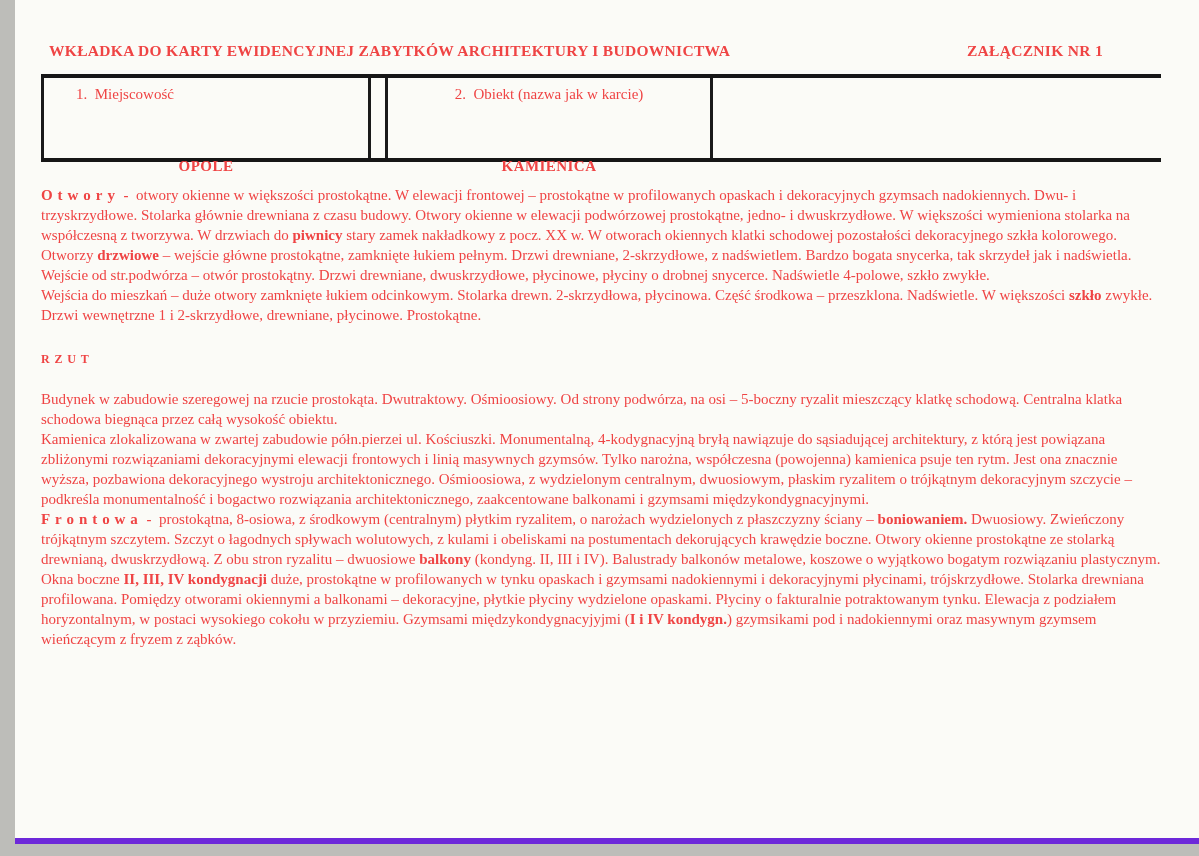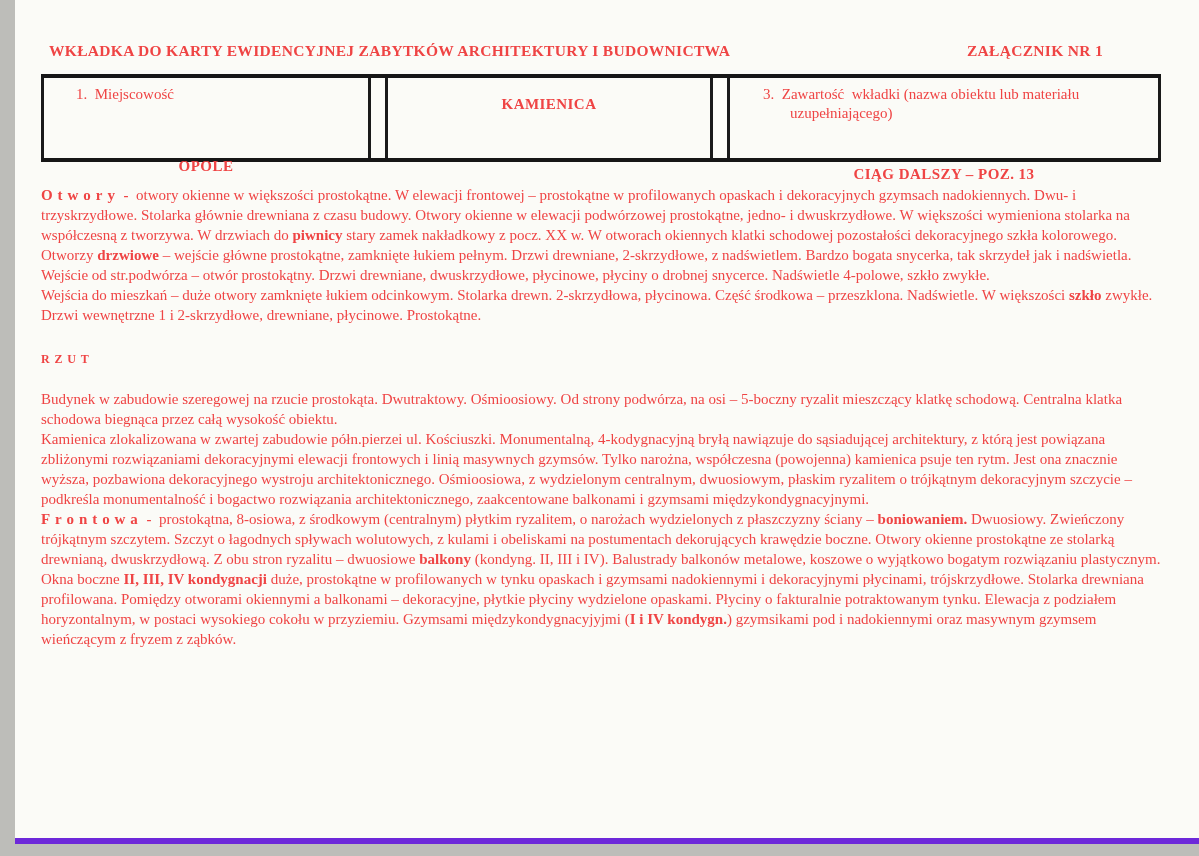--- a/index.html
+++ b/index.html
@@ -68,25 +68,22 @@
     </div>
 
     <div class="rule"></div>
 
     <div class="idrow">
       <div class="cell c1">
         <div class="cell-label">1.  Miejscowość</div>
         <div class="cell-value">OPOLE</div>
       </div>
       <div class="cell c2">
+        <div class="cell-label">2.  Obiekt (nazwa jak w karcie)</div>
         <div class="cell-value">KAMIENICA</div>
-      </div>
-      <div class="cell c3">
-        <div class="cell-label">3.  Zawartość  wkładki (nazwa obiektu lub materiału uzupełniającego)</div>
-        <div class="cell-value">CIĄG DALSZY – POZ. 13</div>
       </div>
     </div>
 
     <div class="doc-body">
       <p class="para"><span class="ls">Otwory</span><span class="b">&nbsp;-&nbsp; </span><span>otwory okienne w większości prostokątne. W elewacji frontowej – prostokątne w profilowanych opaskach i dekoracyjnych gzymsach nadokiennych. Dwu- i trzyskrzydłowe. Stolarka głównie drewniana z czasu budowy. Otwory okienne w elewacji podwórzowej prostokątne, jedno- i dwuskrzydłowe. W większości wymieniona stolarka na współczesną z tworzywa. W drzwiach do </span><span class="b">piwnicy</span><span> stary zamek nakładkowy z pocz. XX w. W otworach okiennych klatki schodowej pozostałości dekoracyjnego szkła kolorowego. Otworzy </span><span class="b">drzwiowe</span><span> – wejście główne prostokątne, zamknięte łukiem pełnym. Drzwi drewniane, 2-skrzydłowe, z nadświetlem. Bardzo bogata snycerka, tak skrzydeł jak i nadświetla. Wejście od str.podwórza – otwór prostokątny. Drzwi drewniane, dwuskrzydłowe, płycinowe, płyciny o drobnej snycerce. Nadświetle 4-polowe, szkło zwykłe.</span></p>
       <p class="para"><span>Wejścia do mieszkań – duże otwory zamknięte łukiem odcinkowym. Stolarka drewn. 2-skrzydłowa, płycinowa. Część środkowa – przeszklona. Nadświetle. W większości </span><span class="b">szkło</span><span> zwykłe. Drzwi wewnętrzne 1 i 2-skrzydłowe, drewniane, płycinowe. Prostokątne.</span></p>
 
       <h3 class="sect">RZUT</h3>
       <p class="para">Budynek w zabudowie szeregowej na rzucie prostokąta. Dwutraktowy. Ośmioosiowy. Od strony podwórza, na osi – 5-boczny ryzalit mieszczący klatkę schodową. Centralna klatka schodowa biegnąca przez całą wysokość obiektu.</p>
 

